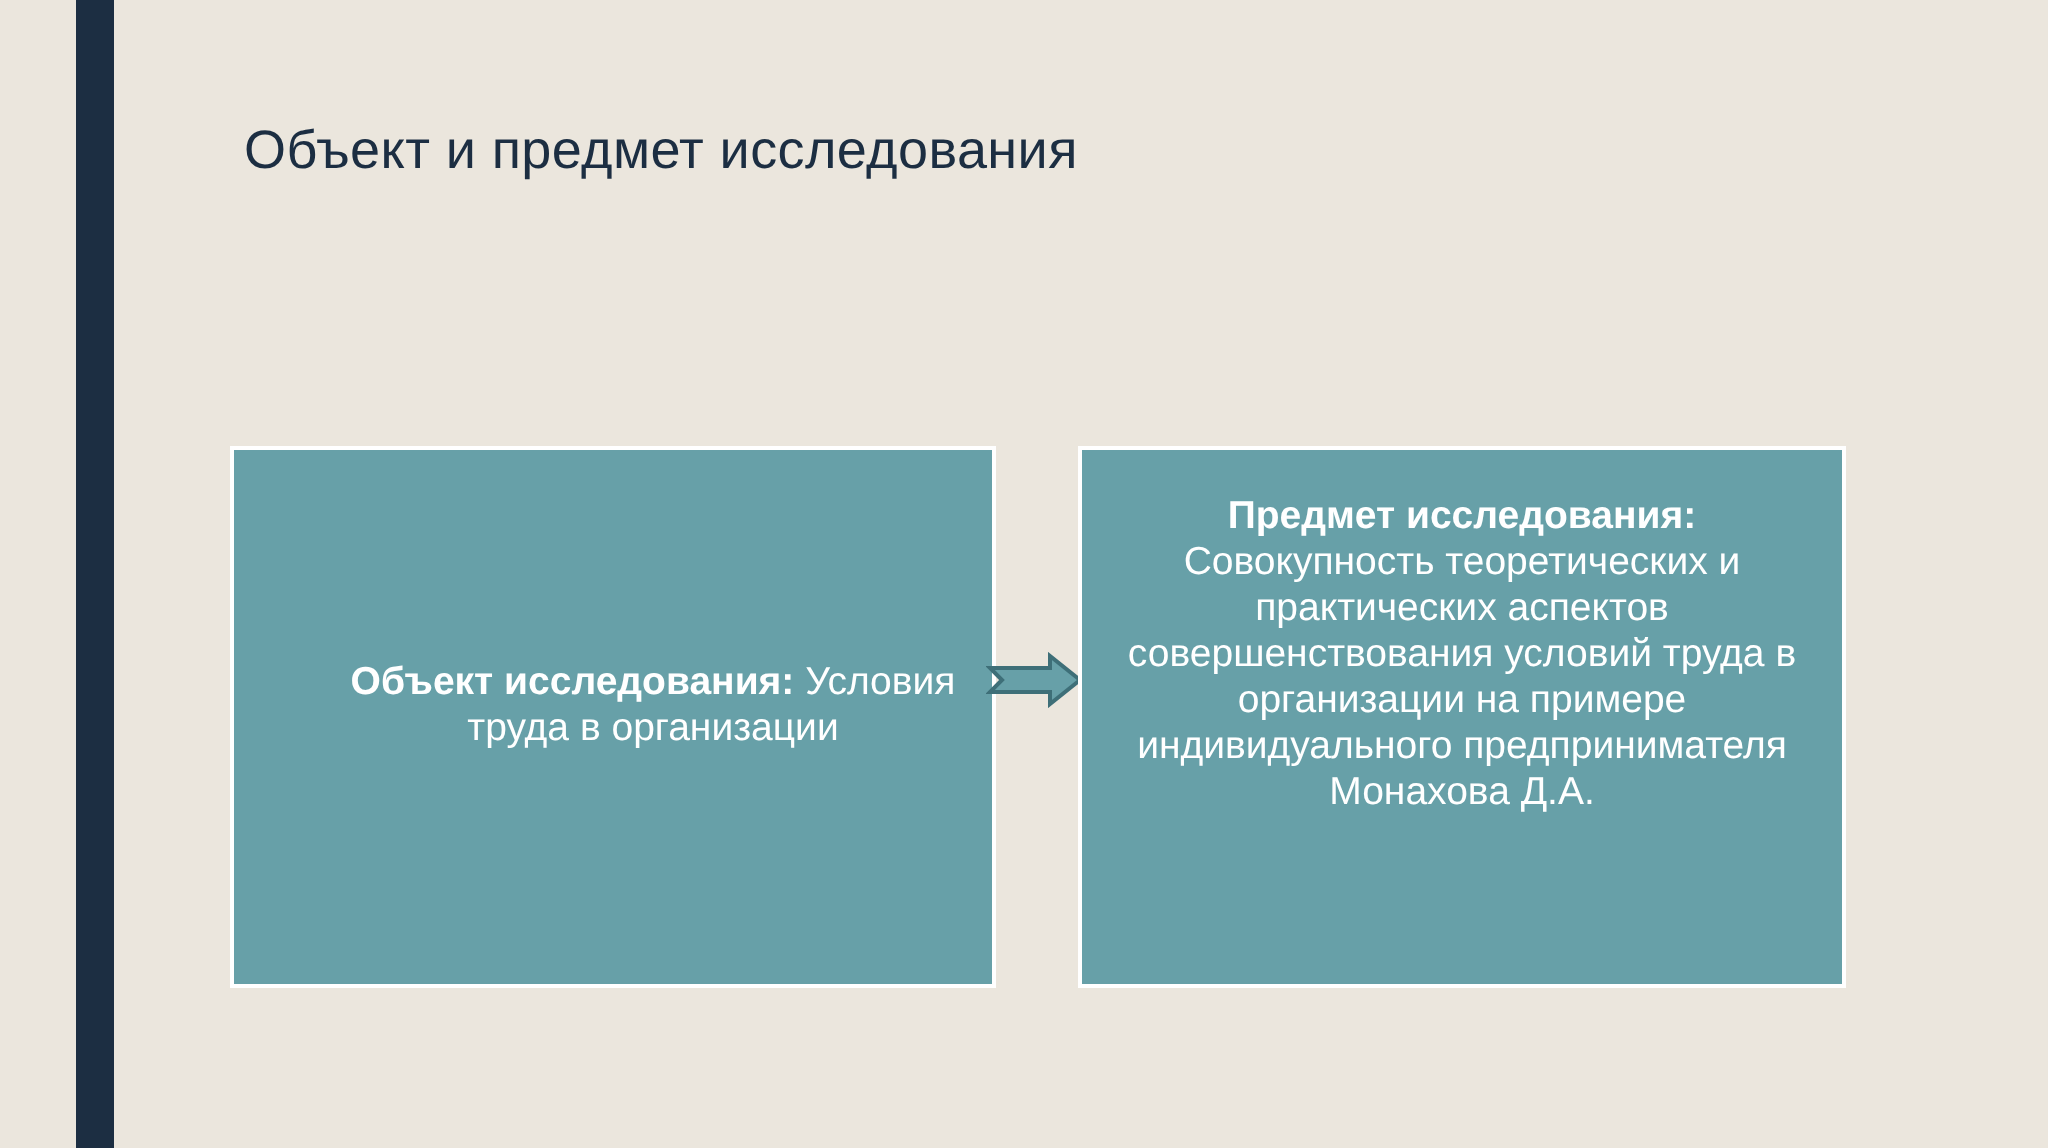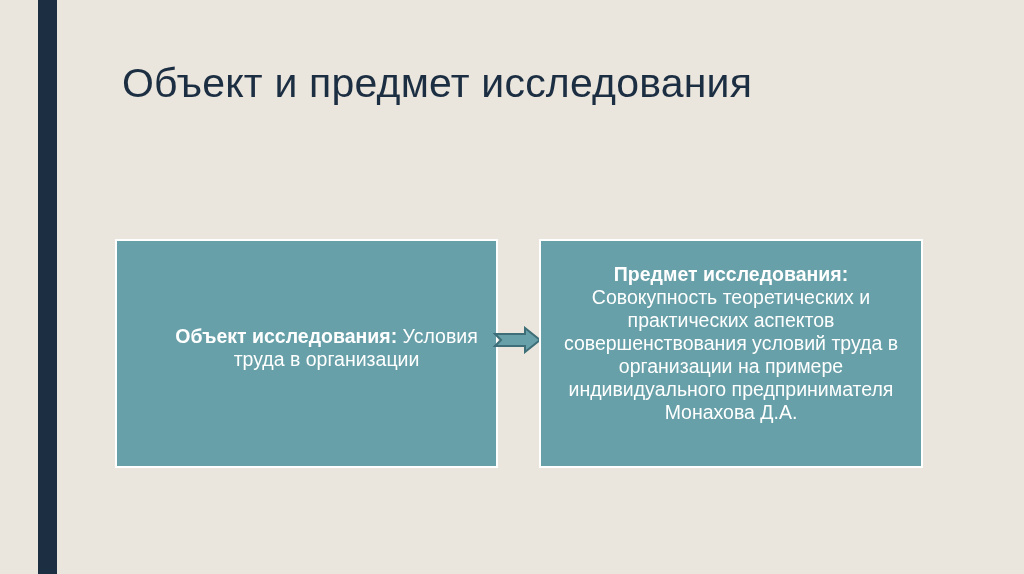--- a/index.html
+++ b/index.html
@@ -1,19 +1,19 @@
 <!DOCTYPE html>
 <html><head>
   <meta charset="utf-8">
   <style>
     html, body { margin:0; padding:0; }
     body { width:1024px; height:574px; background:#ebe6dd; position:relative; overflow:hidden; font-family:"Liberation Sans", sans-serif; }
     .bar { position:absolute; left:38px; top:0; width:19px; height:574px; background:#1c2e42; }
-    .title { position:absolute; left:122px; top:60px; font-size:41px; color:#1c2e42; white-space:nowrap; letter-spacing:0.2px; }
-    .box { position:absolute; top:239px; height:229px; background:#67a0a8; border:2px solid #ffffff; box-sizing:border-box; color:#ffffff; font-size:19.5px; line-height:23px; text-align:center; display:flex; align-items:center; justify-content:center; }
+    .title { position:absolute; left:122px; top:60px; font-size:27px; color:#1c2e42; white-space:nowrap; letter-spacing:0.2px; }
+    .box { position:absolute; top:223px; height:271px; background:#67a0a8; border:2px solid #ffffff; box-sizing:border-box; color:#ffffff; font-size:19.5px; line-height:23px; text-align:center; display:flex; align-items:center; justify-content:center; }
     .box-left { left:115px; width:383px;padding-left:40px; }
     .box-right { left:539px; width:384px; align-items:flex-start; padding-top:22px; }
     .box-inner { padding:0 12px; }
     .box-left .box-inner { padding:0 18px; margin-top:-12px; }
     .box b { font-weight:bold; }
     .arrow { position:absolute; left:493px; top:326px; width:50px; height:28px; }
   </style>
 </head>
 <body>
 

